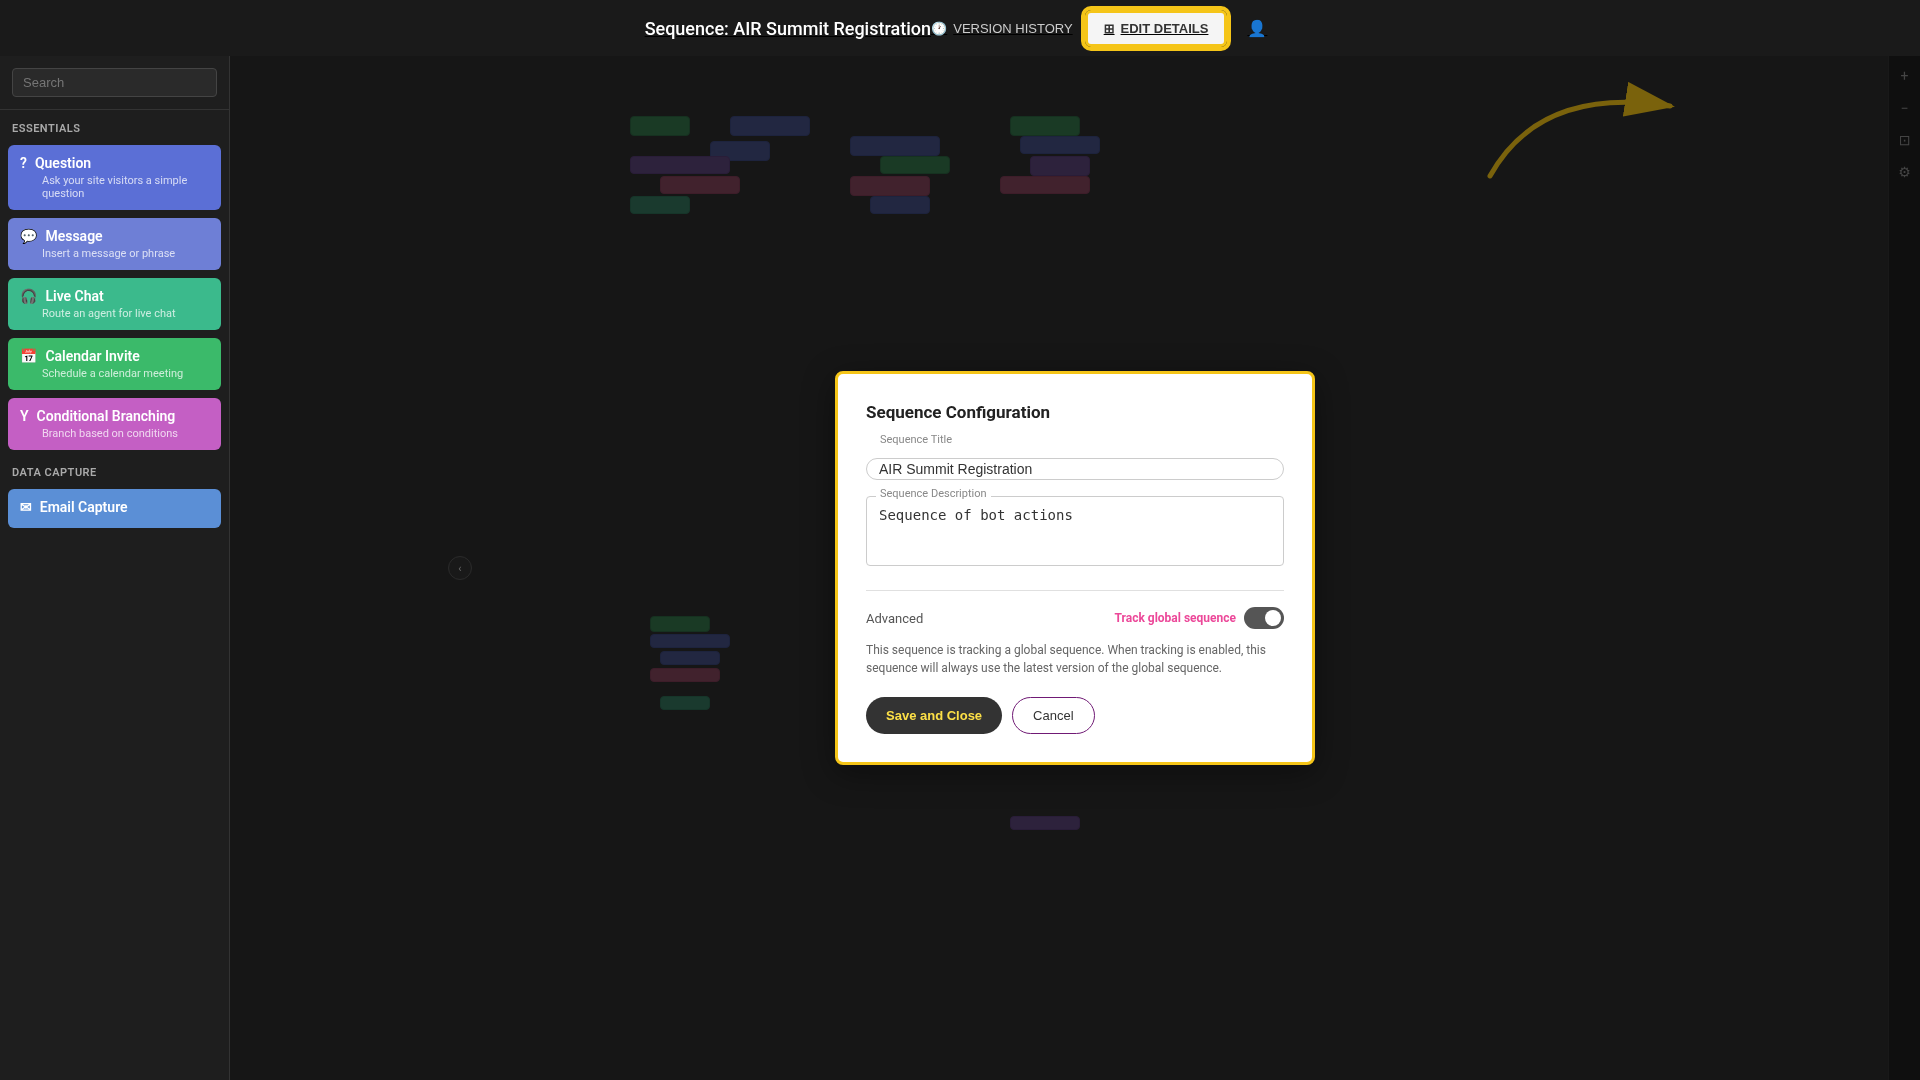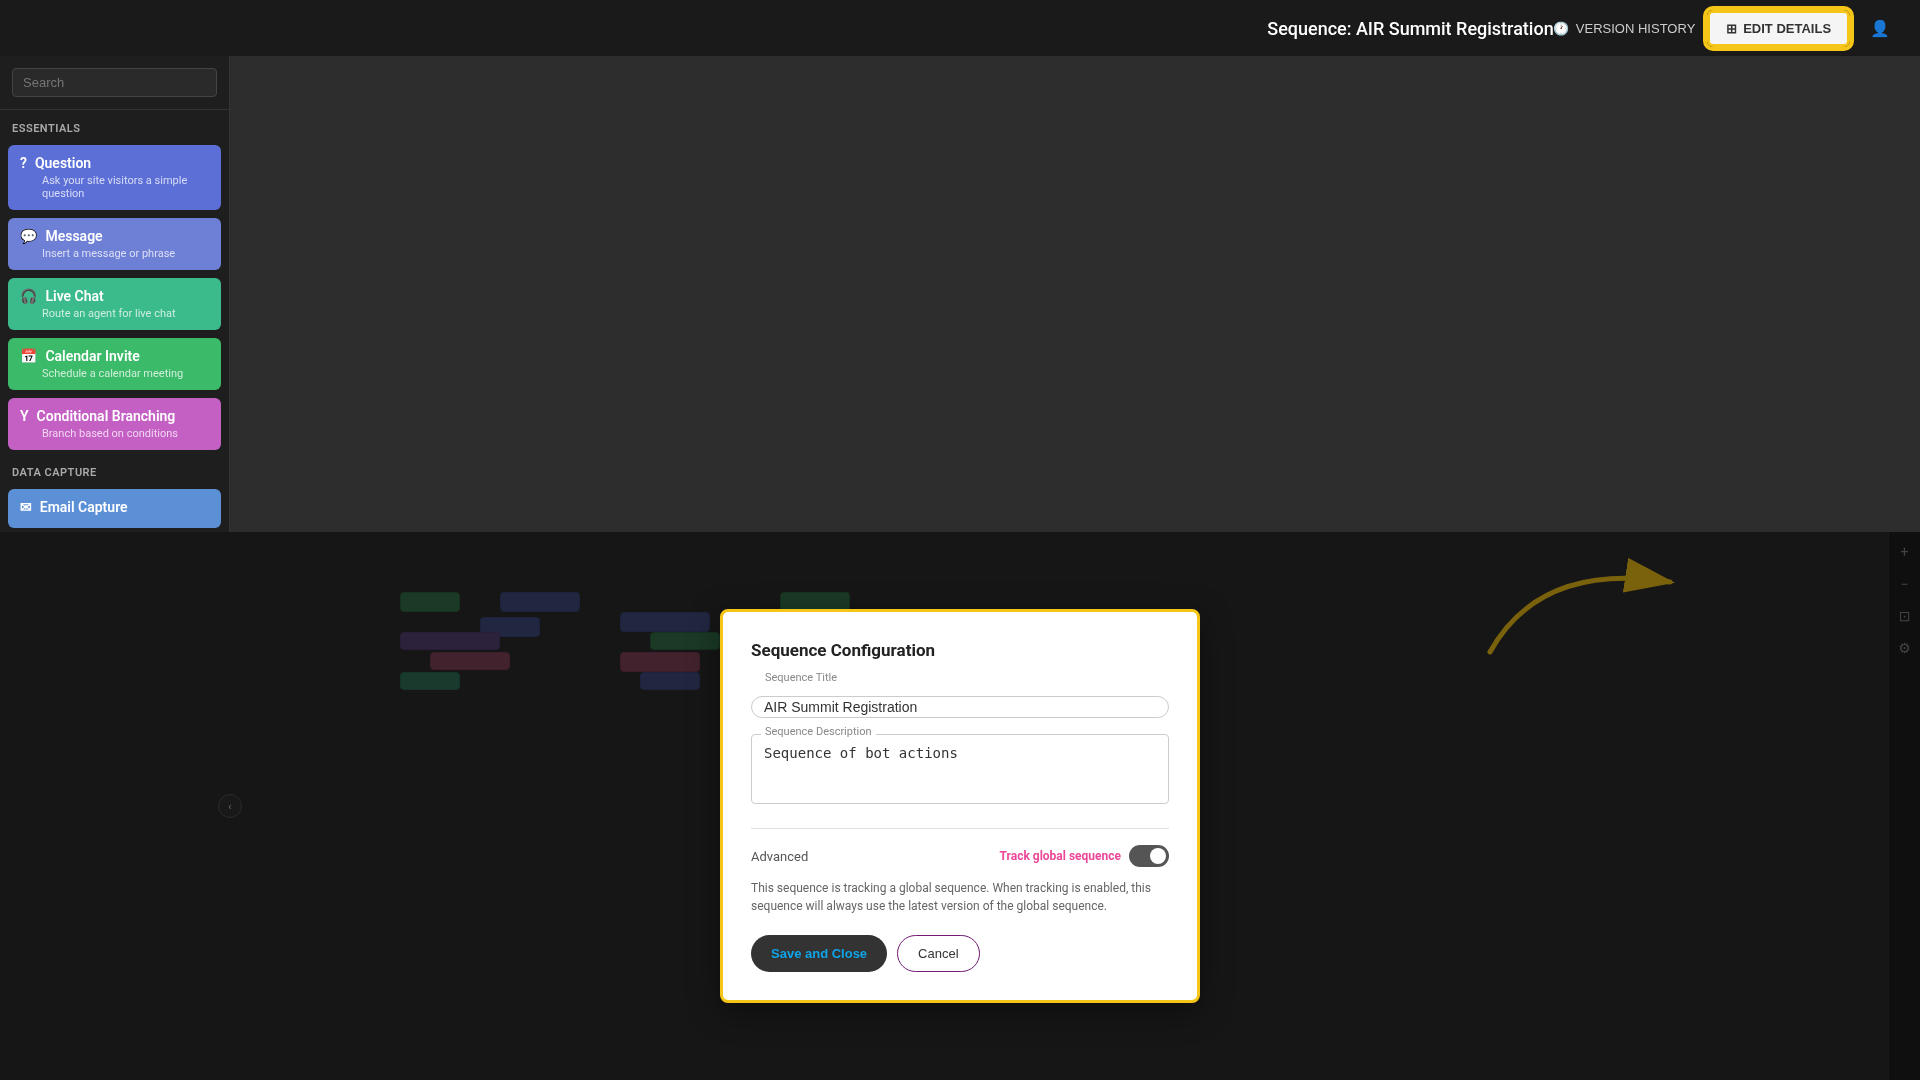--- a/index.html
+++ b/index.html
@@ -11,24 +11,25 @@
       overflow: hidden;
       position: relative;
     }
 
     
     .header {
       background: #1a1a1a;
       height: 56px;
       display: flex;
       align-items: center;
-      justify-content: flex-end;
+      justify-content: center;
       padding: 0 22px;
       position: relative;
       z-index: 10;
+      text-decoration: underline;
     }
     .header-title {
       color: #ffffff;
       font-size: 18px;
       font-weight: 500;
     }
     .header-actions {
       display: flex;
       align-items: center;
       gap: 12px;
@@ -63,21 +64,20 @@
       color: #ccc;
       cursor: pointer;
       font-size: 16px;
       padding: 4px 8px;
     }
 
     
     .main-layout {
       display: flex;
       height: calc(1080px - 56px);
-      flex-direction: column;
     }
 
     
     .sidebar {
       width: 230px;
       background: #1e1e1e;
       border-right: 1px solid #333;
       display: flex;
       flex-direction: column;
       overflow-y: auto;
@@ -307,21 +307,21 @@
       border-top: 1px solid #e0e0e0;
       margin: 20px 0 16px;
     }
 
     .modal-actions {
       display: flex;
       gap: 10px;
     }
     .btn-save {
       background: #333;
-      color: #0ea5e9;
+      color: #fde047;
       border: none;
       border-radius: 20px;
       padding: 10px 20px;
       font-size: 13px;
       font-weight: 600;
       cursor: pointer;
     }
     .btn-cancel {
       background: transparent;
       color: #333;

